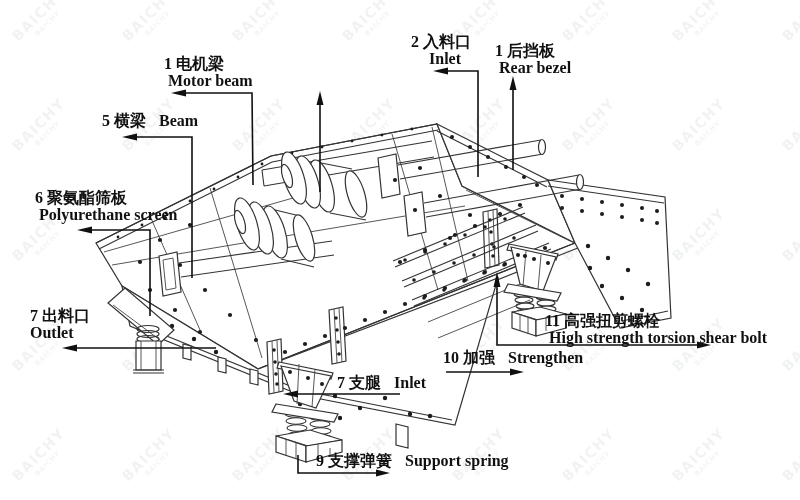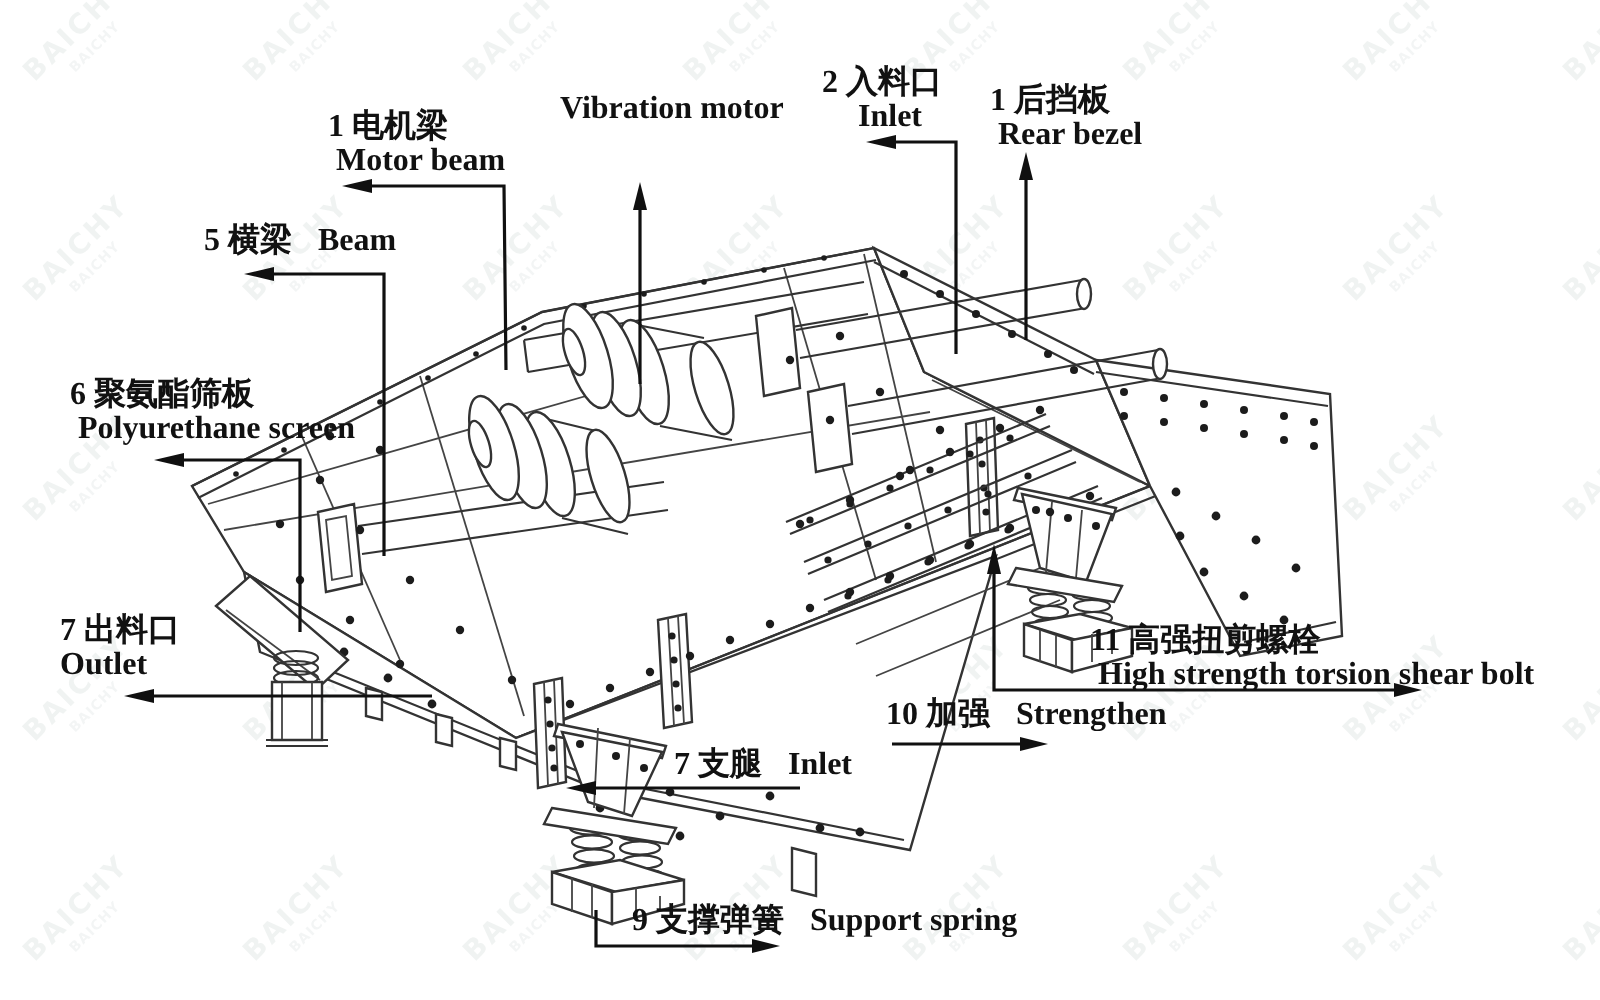--- a/index.html
+++ b/index.html
@@ -347,21 +347,20 @@
 
   <div class="lbl stack" style="left:495px;top:42px">
     <span class="cn">1 后挡板</span>
     <span class="en">Rear bezel</span>
   </div>
   <div class="lbl stack" style="left:411px;top:33px">
     <span class="cn">2  入料口</span>
     <span class="en" style="margin-left:18px">Inlet</span>
   </div>
   <div class="lbl stack" style="left:276px;top:46px">
-    <span class="en">Vibration motor</span>
   </div>
   <div class="lbl stack" style="left:164px;top:55px">
     <span class="cn">1 电机梁</span>
     <span class="en">Motor beam</span>
   </div>
   <div class="lbl row" style="left:102px;top:112px">
     <span class="cn">5 横梁</span>
     <span class="en">Beam</span>
   </div>
   <div class="lbl stack" style="left:35px;top:189px">

